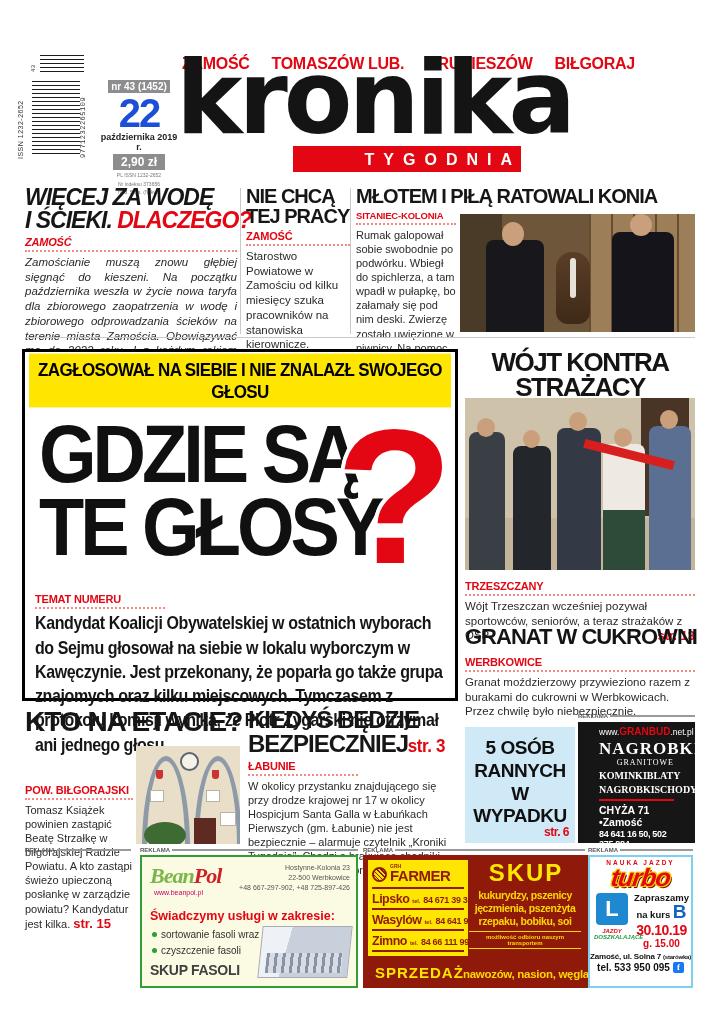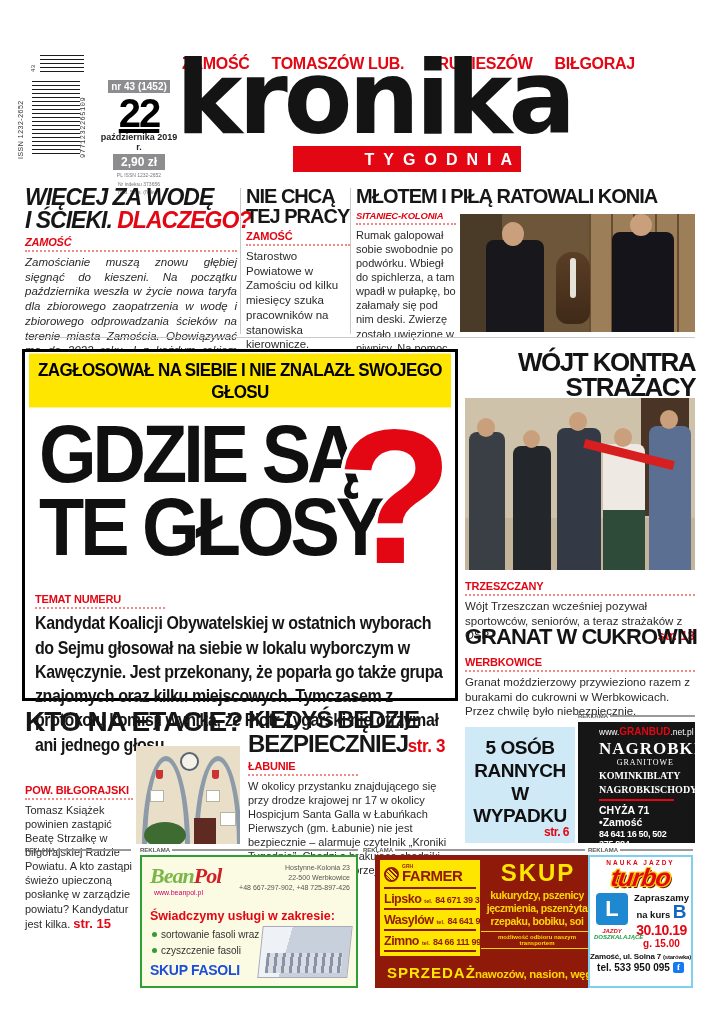--- a/index.html
+++ b/index.html
@@ -9,21 +9,21 @@
 
   
   .cities{left:182px;top:55px;width:470px;display:flex;gap:22px;
           font-size:16px;font-weight:bold;color:#e30613;letter-spacing:-.3px;}
   .logo{left:176px;top:40px;font-size:100px;font-weight:bold;letter-spacing:-4px;
         color:#141414;line-height:1.15;font-family:"DejaVu Sans",sans-serif;transform:scaleY(1.02);}
   .band{left:293px;top:146px;width:228px;height:26px;background:#e30613;color:#fff;
         font-size:16px;font-weight:bold;letter-spacing:9px;text-align:right;line-height:27px;}
   .issue{left:100px;top:76px;width:78px;text-align:center;}
   .issue .gbox{background:#8d8d90;color:#fff;font-size:10px;font-weight:bold;padding:1px 3px;display:inline-block;}
-  .issue .day{font-size:40px;font-weight:bold;color:#000000;line-height:.95;letter-spacing:-2px;text-decoration:underline;}
+  .issue .day{font-size:40px;font-weight:bold;color:#1d4ed8;line-height:.95;letter-spacing:-2px;}
   .issue .my{font-size:9px;font-weight:bold;color:#222;}
   .issue .price{background:#8d8d90;color:#fff;font-size:12px;font-weight:bold;padding:1px 8px;display:inline-block;margin-top:2px;}
   .issue .tiny{font-size:5px;color:#777;line-height:1.3;margin-top:2px;}
   .bcwrap{left:24px;top:55px;width:64px;height:100px;}
   .bars-top{position:absolute;left:16px;top:0;width:44px;height:17px;
     background:repeating-linear-gradient(0deg,#1c1c1c 0 1px,#fff 1px 4px);}
   .bars-main{position:absolute;left:8px;top:23px;width:48px;height:76px;
     background:repeating-linear-gradient(0deg,#1c1c1c 0 1.5px,#fff 1.5px 4px);}
   .vtext{position:absolute;writing-mode:vertical-rl;transform:rotate(180deg);font-size:7px;color:#333;letter-spacing:.5px;}
   .issn-v{left:-7px;top:18px;height:86px;}
@@ -65,21 +65,21 @@
   .bh-line{font-size:74px;font-weight:bold;letter-spacing:-4px;line-height:.98;color:#101010;
            font-family:"Liberation Sans",sans-serif;transform:scaleY(1.1);transform-origin:left top;}
   .qmark{position:absolute;right:2px;top:-8px;font-size:192px;font-weight:bold;color:#e30613;line-height:1;
     text-shadow:4px 0 0 #fff,-4px 0 0 #fff,0 4px 0 #fff,0 -4px 0 #fff,3px 3px 0 #fff,-3px -3px 0 #fff,3px -3px 0 #fff,-3px 3px 0 #fff;}
   .feat-label{margin:2px 0 0 10px;width:130px;}
   .feat-body{margin:2px 10px 0 10px;font-size:16px;font-weight:bold;line-height:1.36;
              letter-spacing:-.4px;color:#161616;transform:scaleY(1.12);transform-origin:left top;}
   .feat-body .pref{float:right;font-size:17px;}
 
   
-  .rcol-title{left:465px;top:350px;width:230px;text-align:right;font-size:26px;font-weight:bold;
+  .rcol-title{left:465px;top:350px;width:230px;text-align:center;font-size:26px;font-weight:bold;
               letter-spacing:-1.5px;line-height:.95;color:#141414;}
   .photo-ribbon{left:465px;top:398px;width:230px;height:172px;overflow:hidden;
     background:linear-gradient(180deg,#cfc2ab 0 70%,#c3b49a 70% 100%);}
   .door{position:absolute;right:6px;top:0;width:48px;height:118px;background:#4a3426;}
   .ribbon{position:absolute;left:118px;top:52px;width:92px;height:9px;background:#d81f1f;transform:rotate(14deg);}
   .trz{left:465px;top:576px;width:230px;}
   .granat-t{left:465px;top:624px;width:230px;text-align:center;font-size:22px;font-weight:bold;letter-spacing:-1px;color:#141414;white-space:nowrap;}
   .werb{left:465px;top:652px;width:230px;}
 
   
@@ -126,27 +126,27 @@
   .beanpol{left:140px;top:855px;width:218px;height:133px;background:#fbfae2;border:2px solid #2f9e36;
            box-sizing:border-box;position:absolute;}
   .bp-logo{position:absolute;left:8px;top:6px;font-family:"Liberation Serif",serif;font-style:italic;
            font-weight:bold;font-size:22px;letter-spacing:-1px;}
   .bp-logo .g{color:#7ab648;} .bp-logo .r{color:#cf2026;}
   .bp-www{position:absolute;left:12px;top:32px;font-size:7px;color:#c06;}
   .bp-addr{position:absolute;right:6px;top:6px;font-size:7px;color:#555;text-align:right;line-height:1.4;}
   .bp-head{position:absolute;left:8px;top:52px;font-size:12.5px;font-weight:bold;color:#e30613;}
   .bp-li{position:absolute;left:10px;font-size:10px;color:#333;display:flex;align-items:center;gap:4px;}
   .bp-dot{width:5px;height:5px;border-radius:50%;background:#2f9e36;display:inline-block;}
-  .bp-foot{position:absolute;left:8px;bottom:8px;font-size:14px;font-weight:bold;color:#1d4ed8;letter-spacing:-.3px;}
+  .bp-foot{position:absolute;left:8px;bottom:8px;font-size:14px;font-weight:bold;color:#404040;letter-spacing:-.3px;}
   .bp-machine{position:absolute;right:6px;bottom:8px;width:88px;height:50px;
     background:linear-gradient(100deg,#eef1f6 0 30%,#c8d0dc 30% 100%);transform:skewX(-6deg);border:1px solid #aab;}
   .bp-machine i{position:absolute;left:6px;bottom:4px;width:76px;height:20px;
     background:repeating-linear-gradient(90deg,#8a93a5 0 3px,#d7dce5 3px 8px);display:block;}
 
-  .farmer{left:363px;top:855px;width:242px;height:133px;background:#8f1a0a;box-sizing:border-box;position:absolute;margin-left:12px;}
+  .farmer{left:363px;top:855px;width:242px;height:133px;background:#8f1a0a;box-sizing:border-box;position:absolute;}
   .f-panel{position:absolute;left:5px;top:5px;width:100px;height:96px;background:#ffe600;padding:3px 4px;box-sizing:border-box;}
   .f-logo{display:flex;align-items:center;gap:3px;border-bottom:2px solid #8f1a0a;padding-bottom:2px;}
   .f-circ{width:15px;height:15px;border-radius:50%;border:2px solid #8f1a0a;box-sizing:border-box;
           background:repeating-linear-gradient(45deg,#8f1a0a 0 1px,#ffe600 1px 3px);}
   .f-name{color:#8f1a0a;font-weight:bold;font-size:15px;letter-spacing:-.5px;}
   .f-grh{font-size:5px;color:#8f1a0a;font-weight:bold;display:block;margin-bottom:-2px;}
   .f-row{display:flex;align-items:baseline;gap:3px;border-bottom:2px solid #8f1a0a;padding:3px 0 2px;}
   .f-town{color:#8f1a0a;font-weight:bold;font-size:12.5px;letter-spacing:-.5px;}
   .f-tl{color:#8f1a0a;font-size:5.5px;font-weight:bold;}
   .f-tel{color:#8f1a0a;font-weight:bold;font-size:9px;white-space:nowrap;letter-spacing:-.3px;}
@@ -241,21 +241,21 @@
     <div class="body-s" style="text-align:left;">Starostwo Powiatowe w Zamościu od kilku miesięcy szuka pracowników na stanowiska kierownicze. Bezskutecznie.</div>
     <div class="pref" style="text-align:right;font-size:13px;margin-top:8px;">str. 7</div>
   </div>
 
   <div class="abs vline" style="left:350px;top:188px;height:146px;"></div>
 
   <div class="abs col3">
     <div class="h-top">MŁOTEM I PIŁĄ RATOWALI KONIA</div>
     <div style="width:100px;">
       <div class="seclab">
-          <b style="font-size:9.5px;font-style:italic;">SITANIEC-KOLONIA</b>
+          <b style="font-size:9.5px;">SITANIEC-KOLONIA</b>
           <i></i>
         </div>
       <div class="body-s" style="text-align:left;font-size:11px;">Rumak galopował sobie swobodnie po podwórku. Wbiegł do spichlerza, a tam wpadł w pułapkę, bo załamały się pod nim deski. Zwierzę zostało uwięzione w piwnicy. Na pomoc ruszyli strażacy. </div>
       <div class="pref" style="text-align:right;font-size:13px;">str. 5</div>
     </div>
   </div>
 
   <div class="abs photo-horse">
     <div class="plank"></div>
     <div class="fig" style="left:26px;top:26px;width:58px;height:92px;background:#17171c;"></div>

